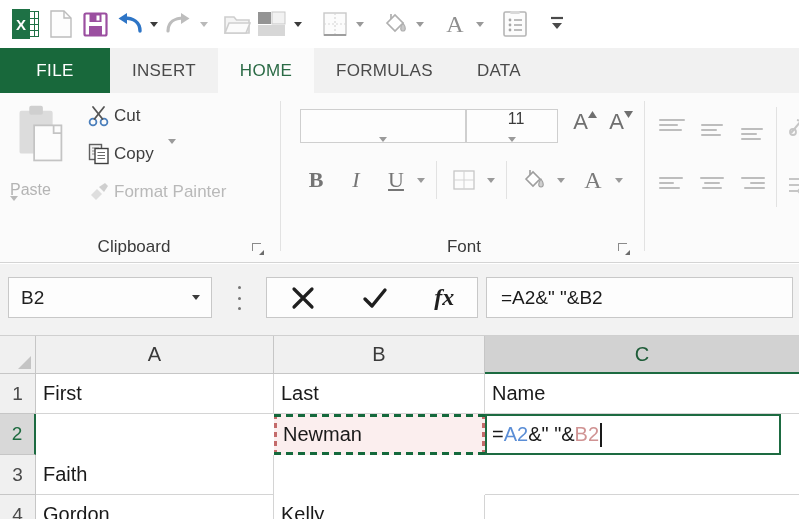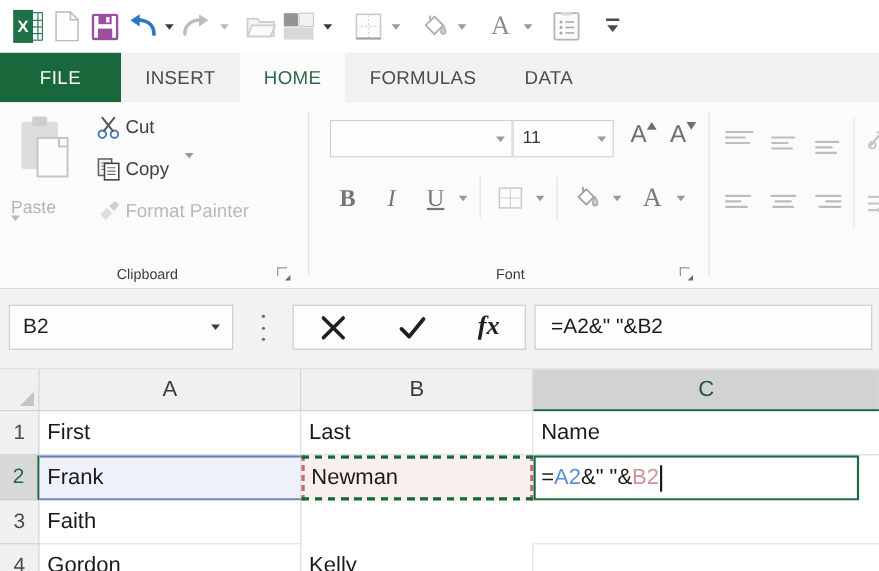--- a/index.html
+++ b/index.html
@@ -81,21 +81,21 @@
 
   
   .ribbon {
     position: absolute; top: 93px; left: 0; width: 799px; height: 170px;
     background: #fbfbfb;
     border-bottom: 1px solid #d4d4d4;
   }
   .rgroup { position: absolute; top: 0; height: 170px; }
   .rgroup .glabel {
     position: absolute; bottom: 6px; left: 0; right: 0;
-    text-align: center; font-size: 13px; color: #3a3a3a;
+    text-align: center; font-size: 17px; color: #3a3a3a;
   }
   .rsep { position: absolute; top: 8px; width: 1px; height: 150px; background: #e2e2e2; }
   .dlaunch {
     position: absolute; bottom: 8px; width: 12px; height: 12px;
   }
   .dlaunch i {
     position: absolute; right: 0; bottom: 0;
     width: 0; height: 0;
     border-left: 5px solid transparent;
     border-bottom: 5px solid #6c6c6c;
@@ -116,21 +116,21 @@
     font-size: 17px;
   }
   .clip-item .ci-ico { width: 30px; display: flex; justify-content: center; align-items: center; }
   .clip-item .ci-txt { color: #3f3f3f; }
   .clip-item.dim .ci-txt { color: #b9b9b9; }
 
   
   .fbox {
     position: absolute; background: #fdfdfd;
     border: 1px solid #cfcfcf;
-    display: flex; align-items: center;
+    display: flex; align-items: center; flex-direction: column;
   }
   .fbox .fv { flex: 1; font-size: 16px; color: #3a3a3a; padding-left: 8px; }
   .fbox .fc { width: 20px; display: flex; align-items: center; justify-content: center; }
   .fmt-btn {
     position: absolute; display: flex; align-items: center; justify-content: center;
     color: #757575;
   }
   .aa-btn {
     position: absolute; display: flex; align-items: flex-start; justify-content: center;
     color: #6f6f6f; font-size: 22px;
@@ -649,23 +649,20 @@
     <div class="cell" style="left:274px;top:38px;width:211px;height:40px">
       <span>Last</span>
     </div>
     <div class="cell" style="left:485px;top:38px;width:314px;height:40px;border-right:none">
       <span>Name</span>
     </div>
 
     <div class="rowhdr sel" style="top:78px;height:41px">
       <span>2</span>
     </div>
-    <div class="cell srcA" style="left:36px;top:78px;width:238px;height:41px">
-      <span>Frank</span>
-    </div>
     <div class="cell srcB" style="left:274px;top:78px;width:211px;height:41px;padding-left:9px">
       <span>Newman</span>
     </div>
     <div class="cell editing" style="left:485px;top:78px;width:296px;height:41px">
       <span class="ftok op">=</span>
       <span class="ftok refA">A2</span>
       <span class="ftok op">&amp;" "&amp;</span>
       <span class="ftok refB">B2</span>
       <span class="caret-bar"></span>
     </div>

